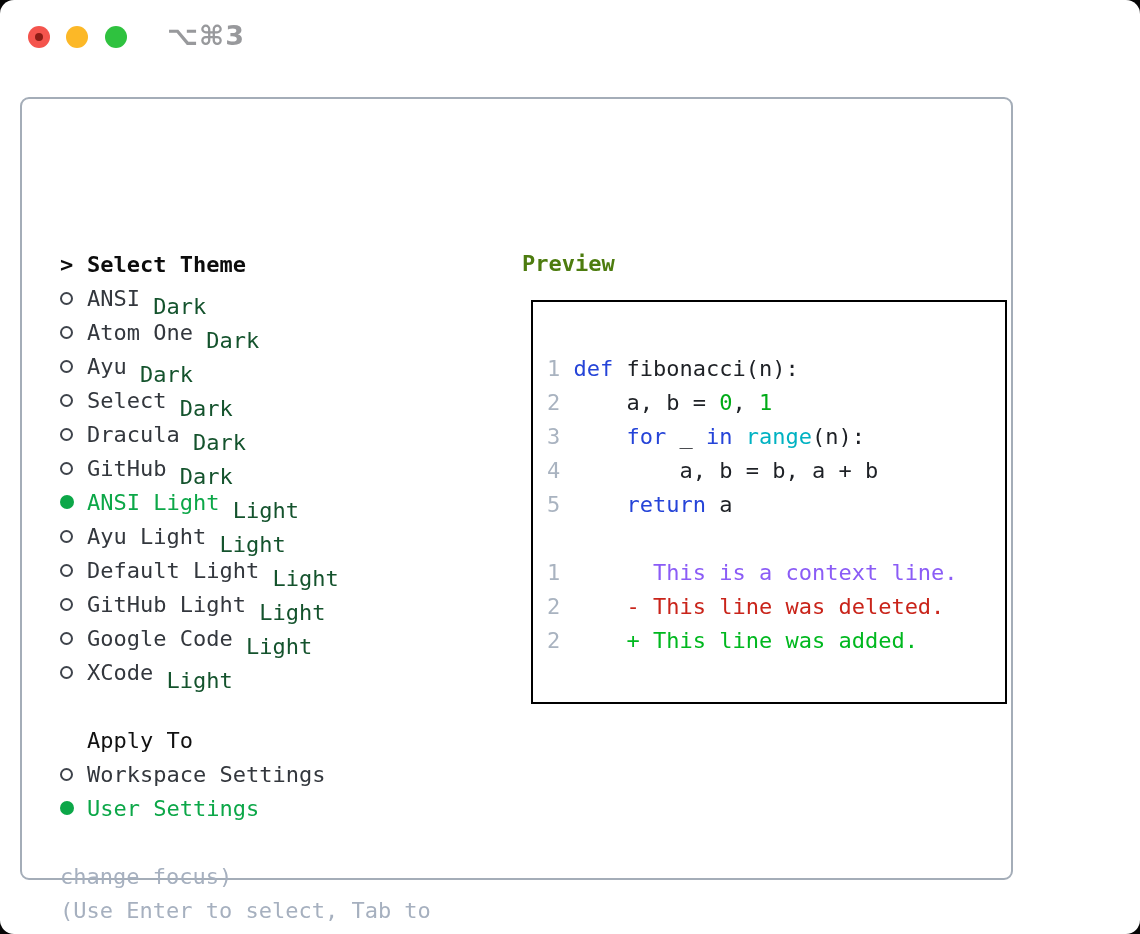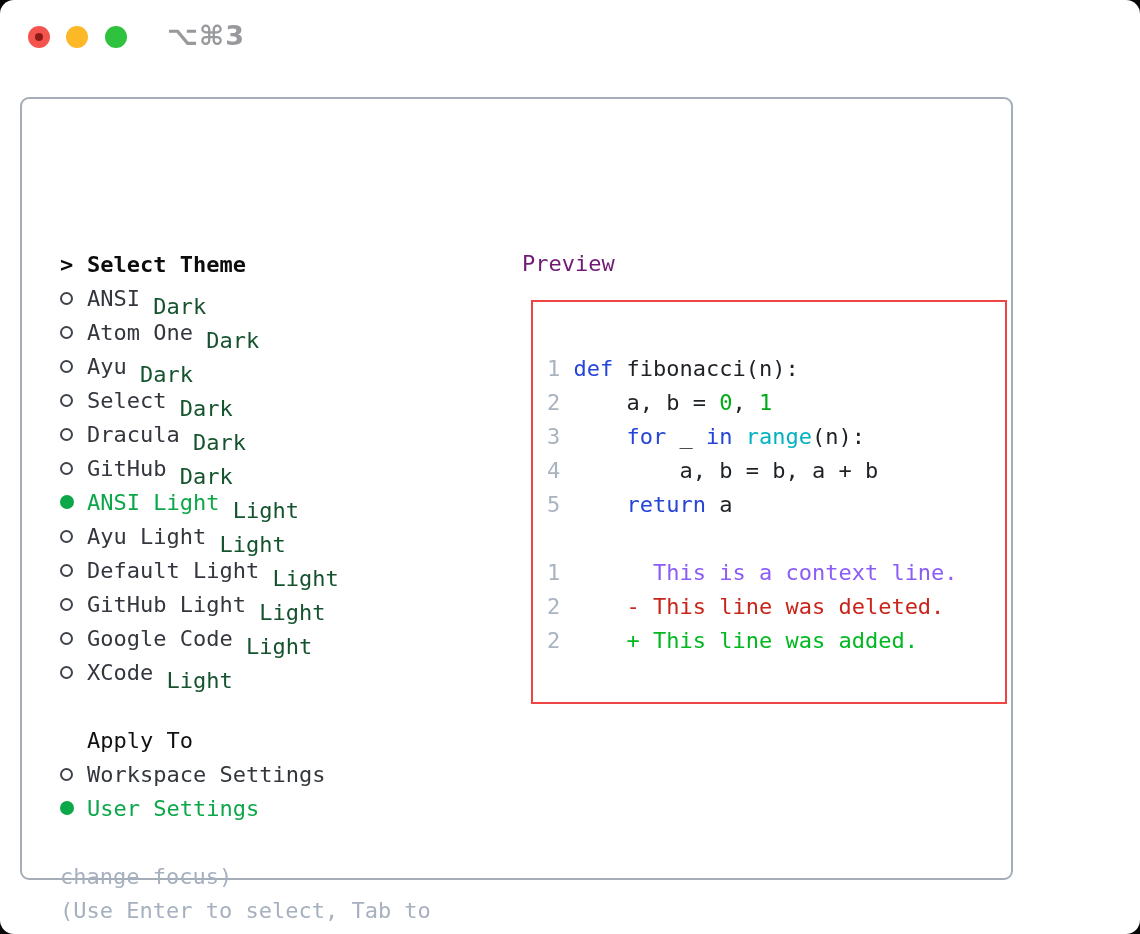--- a/index.html
+++ b/index.html
@@ -34,25 +34,25 @@
   .marker{box-sizing:border-box;flex:0 0 auto;width:13px;height:13px;margin-right:14px;border-radius:50%;}
   .marker.unsel{border:2px solid #3f444c;background:transparent;}
   .marker.sel{width:14px;height:14px;margin-right:13px;background:#0ca748;}
   .tname{color:#33373d;}
   .row.selected .tname{color:#0ca748;}
   .ttag{color:#14532d;margin-top:16px;}
   .help{color:#a6b0bf;}
   
   .preview-label{
     position:absolute;left:500px;top:148px;height:34px;line-height:34px;
-    font-size:22px;font-weight:normal;color:#701a75;
+    font-size:22px;font-weight:bold;color:#4d7c0f;
   }
   .preview-box{
     position:absolute;left:509px;top:201px;width:472px;height:400px;
-    border:2px solid #ef4444;background:#fff;overflow:hidden;
+    border:2px solid #000000;background:#fff;overflow:hidden;
   }
   .code{position:absolute;left:14px;top:16px;font-size:22px;line-height:34px;white-space:pre;}
   .cline{height:34px;}
   .ln{color:#a9b3c0;}
   .kw{color:#2544d8;}
   .pl{color:#1e2126;}
   .num{color:#00ab17;}
   .bi{color:#00b2c2;}
   .ctx{color:#8b5cf6;}
   .del{color:#c9241a;text-align:right;}

